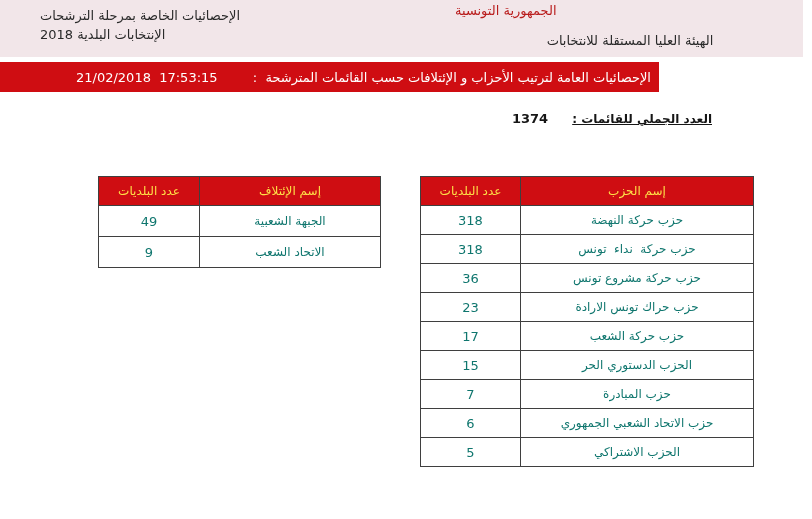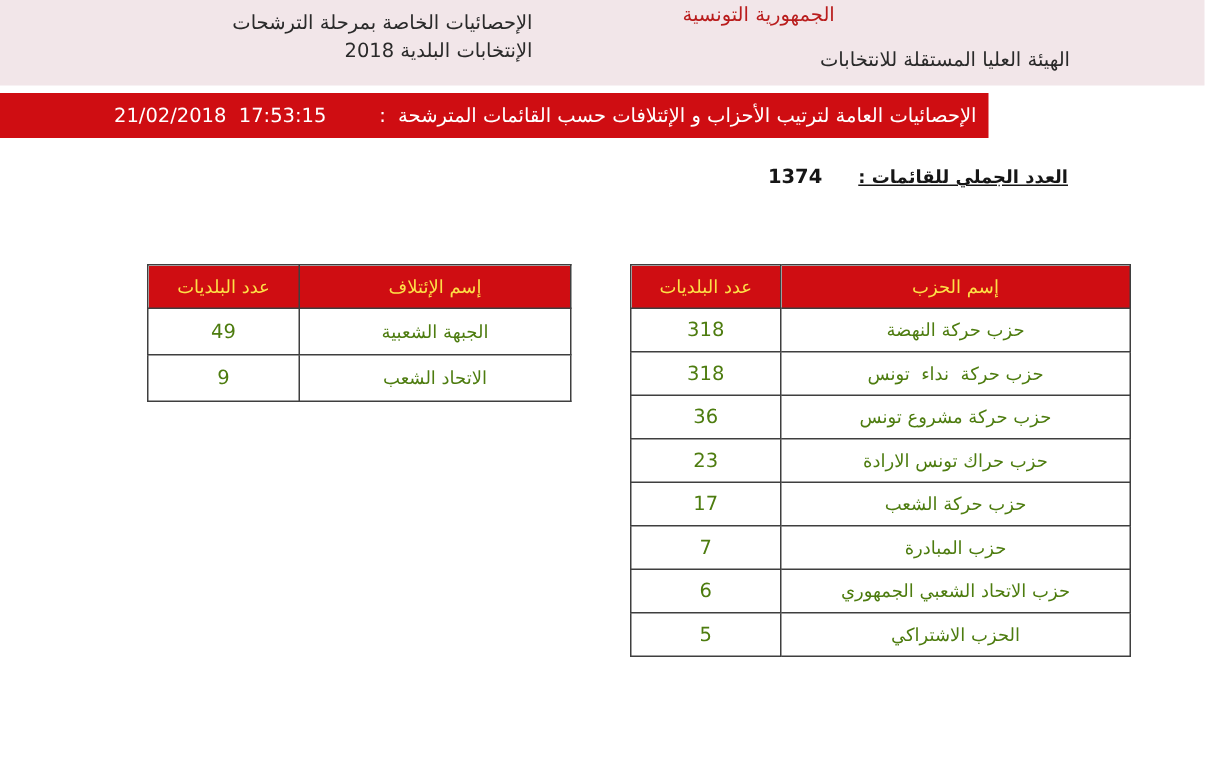--- a/index.html
+++ b/index.html
@@ -10,21 +10,21 @@
     font-family:"DejaVu Sans", sans-serif;
     color:#1c1c1c;
   }
   .pink-header {
     position:absolute; left:0; top:0;
     width:803px; height:57px;
     background:var(--pink, #f2e6e9);
   }
   .hdr-left {
     position:absolute; left:40px; top:6px; width:315px;
-    text-align:right; direction:rtl;
+    text-align:left; direction:rtl;
     font-size:13px; line-height:19px; color:#2a2a2a;
   }
   .hdr-right-1 {
     position:absolute; left:455px; top:3px; width:350px;
     text-align:left; direction:rtl; font-size:13px; color:#b91c1c;
   }
   .hdr-right-2 {
     position:absolute; left:450px; top:33px; width:360px;
     text-align:center; direction:rtl; font-size:13px; color:#2a2a2a;
   }
@@ -55,21 +55,21 @@
     font-size:12px; background:#ffffff;
   }
   table.tbl th, table.tbl td {
     border:1px solid #3f3f3f; text-align:center; vertical-align:middle;
     padding:0; white-space:pre; overflow:hidden;
   }
   table.tbl th {
     background:var(--accent, #cf0d12); color:#fde047;
     font-weight:normal; height:29px;
   }
-  table.tbl td { color:#4d7c0f; }
+  table.tbl td { color:#0f766e; }
   td.num { font-size:13px; }
   .tbl-coalition { left:98px; top:176px; width:282px; }
   .tbl-coalition col.c-count { width:101px; }
   .tbl-coalition col.c-name  { width:181px; }
   .tbl-coalition td { height:31px; }
   .tbl-party { left:420px; top:176px; width:333px; }
   .tbl-party col.c-count { width:100px; }
   .tbl-party col.c-name  { width:233px; }
   .tbl-party td { height:29px; }
 </style>
@@ -144,20 +144,24 @@
     </tr>
     <tr>
       <td class="num">23</td>
       <td class="name">حزب حراك تونس الارادة</td>
     </tr>
     <tr>
       <td class="num">17</td>
       <td class="name">حزب حركة الشعب</td>
     </tr>
     <tr>
+      <td class="num">15</td>
+      <td class="name">الحزب الدستوري الحر</td>
+    </tr>
+    <tr>
       <td class="num">7</td>
       <td class="name">حزب المبادرة</td>
     </tr>
     <tr>
       <td class="num">6</td>
       <td class="name">حزب الاتحاد الشعبي الجمهوري</td>
     </tr>
     <tr>
       <td class="num">5</td>
       <td class="name">الحزب الاشتراكي</td>

